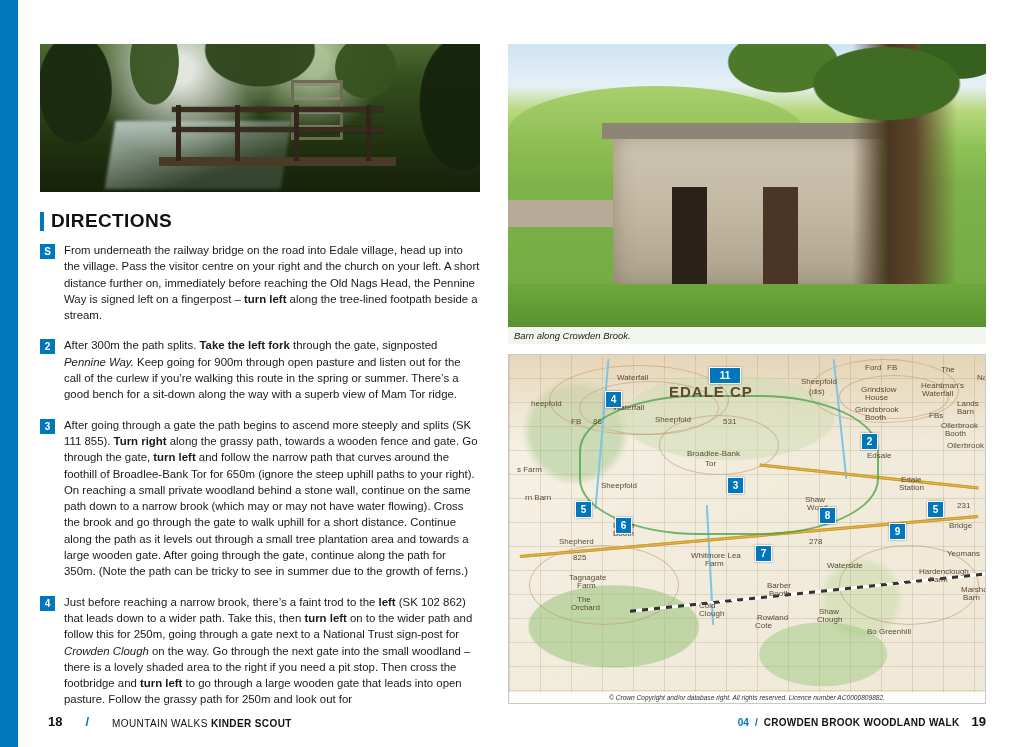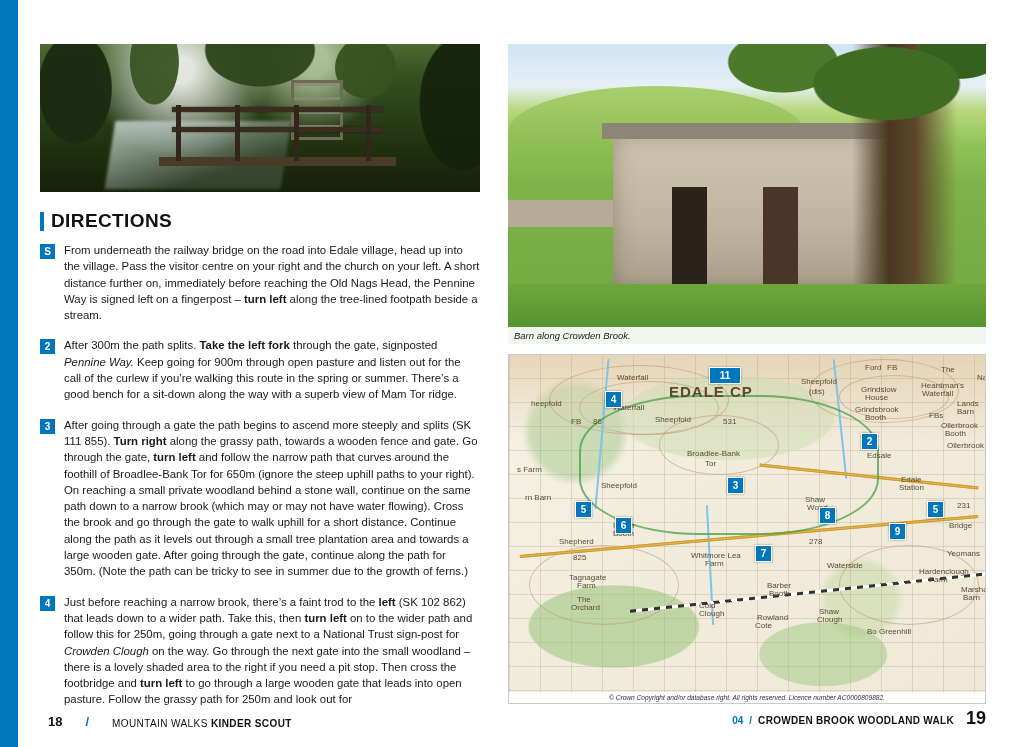--- a/index.html
+++ b/index.html
@@ -237,21 +237,21 @@
   }
   .photo-caption.right { font-size: 9.5px; }
 
   .footer-right {
     position: absolute; right: 38px; bottom: 18px;
     display: flex; align-items: baseline; gap: 6px;
   }
   .footer-right .num { color: #0076bd; font-size: 10px; font-weight: bold; }
   .footer-right .slash { color: #0076bd; font-weight: bold; font-size: 10px; }
   .footer-right .txt { font-size: 10px; letter-spacing: .3px; color: #111; font-weight: bold; }
-  .footer-right .pg { font-size: 18px; font-weight: bold; color: #111; margin-left: 6px; }
+  .footer-right .pg { font-size: 13px; font-weight: bold; color: #111; margin-left: 6px; }
 </style>
 </head>
 <body>
 
 <div id="page">
   <div class="spine"></div>
 
   <div class="left-page">
 
     <div class="photo-left">

